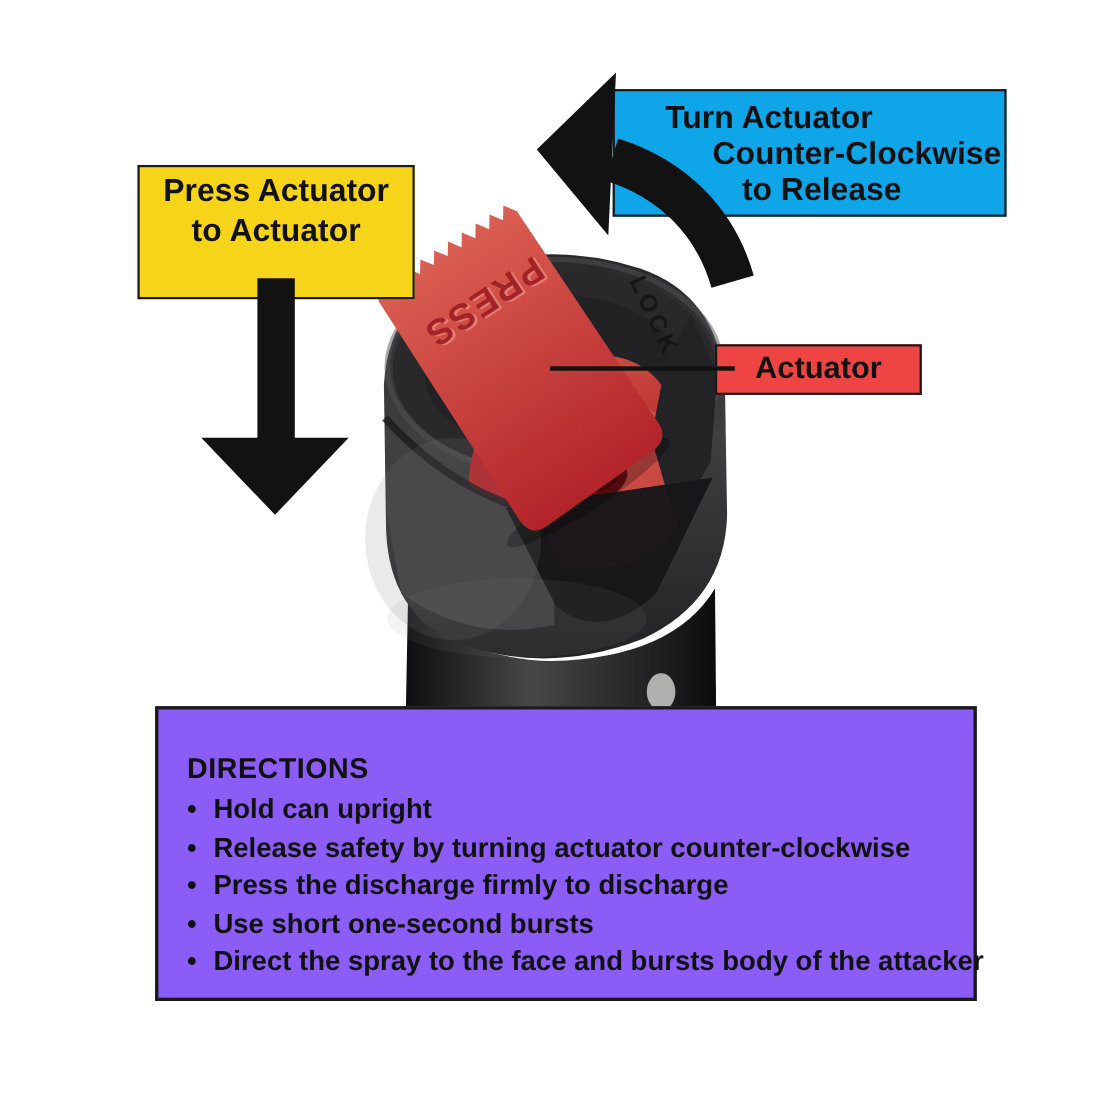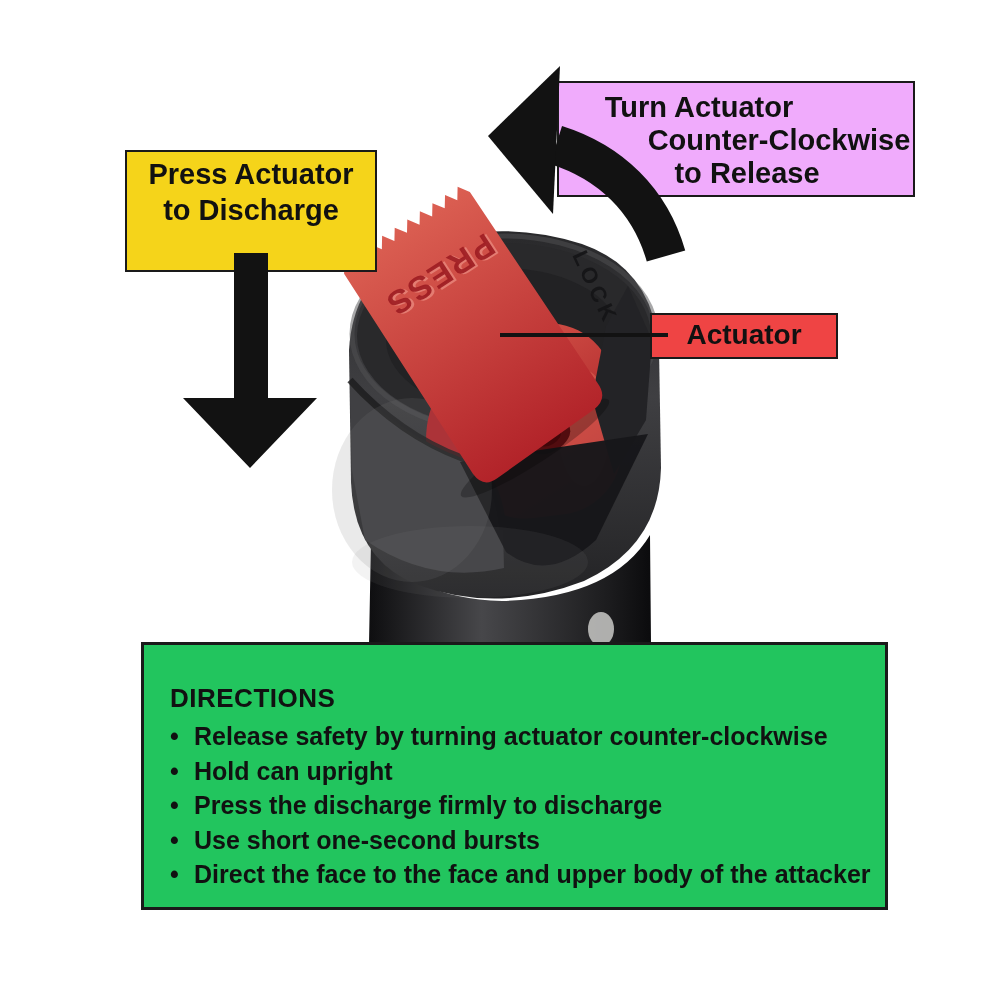--- a/index.html
+++ b/index.html
@@ -93,51 +93,51 @@
 
   <g transform="translate(343,272) rotate(-33)">
     <path d="M 0 2 L 7.5 -9 L 15 2 L 22.5 -9 L 30 2 L 37.5 -9 L 45 2 L 52.5 -9 L 60 2 L 67.5 -9 L 75 2
              L 82.5 -9 L 90 2 L 97.5 -9 L 105 2 L 112.5 -9 L 120 2 L 127.5 -9 L 135 2 L 142.5 -9 L 150 2
              L 153 232 Q 154 250 136 252 L 17 257 Q 0 258 -1 240 Z" fill="url(#tabGrad)"></path>
     <text text-anchor="middle" transform="translate(82,46) rotate(180)" font-size="33" font-weight="bold" letter-spacing="2" fill="#E8857A" opacity="0.85">PRESS</text>
     <text text-anchor="middle" transform="translate(80,44) rotate(180)" font-size="33" font-weight="bold" letter-spacing="2" fill="#9E1C22" opacity="0.9">PRESS</text>
   </g>
 </svg>
 
-<div class="label" id="turn-label" style="background-color: #f0abfc;">
+<div class="label" id="turn-label" style="background-color: #0ea5e9;">
   <div class="tl1">Turn Actuator</div>
   <div class="tl2">Counter-Clockwise</div>
   <div class="tl3">to Release</div>
 </div>
 
 <div class="label" id="press-label" style="background-color: rgb(245, 212, 26);">
   <div>Press Actuator</div>
-  <div>to Discharge</div>
+  <div>to Actuator</div>
 </div>
 
 <div class="label" id="actuator-label" style="background-color: #ef4444;">
   <div>Actuator</div>
 </div>
 
-<div class="label" id="directions-panel" style="background-color: #22c55e;">
+<div class="label" id="directions-panel" style="background-color: #8b5cf6;">
   <div id="directions-title">DIRECTIONS</div>
   <div class="dir-item">
-    <span class="bullet">•</span><span>Release safety by turning actuator counter-clockwise</span>
+    <span class="bullet">•</span><span>Hold can upright</span>
   </div>
   <div class="dir-item">
-    <span class="bullet">•</span><span>Hold can upright</span>
+    <span class="bullet">•</span><span>Release safety by turning actuator counter-clockwise</span>
   </div>
   <div class="dir-item">
     <span class="bullet">•</span><span>Press the discharge firmly to discharge</span>
   </div>
   <div class="dir-item">
     <span class="bullet">•</span><span>Use short one-second bursts</span>
   </div>
   <div class="dir-item">
-    <span class="bullet">•</span><span>Direct the face to the face and upper body of the attacker</span>
+    <span class="bullet">•</span><span>Direct the spray to the face and bursts body of the attacker</span>
   </div>
 </div>
 
 <svg id="arrows" width="1000" height="1000" viewBox="0 0 1000 1000">
 
   <g>
     <path d="M 556 145 C 610 162 650 200 666 256" fill="none" stroke="#121212" stroke-width="40"></path>
     <polygon points="488,136 560,66 553,214" fill="#121212"></polygon>
   </g>
 

